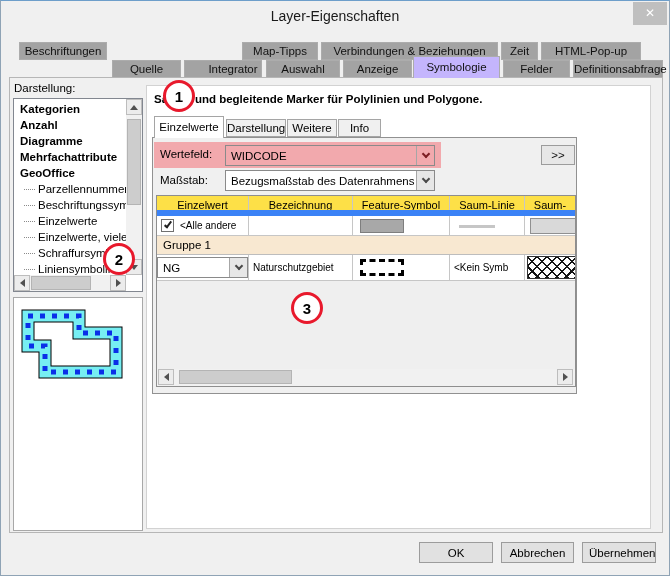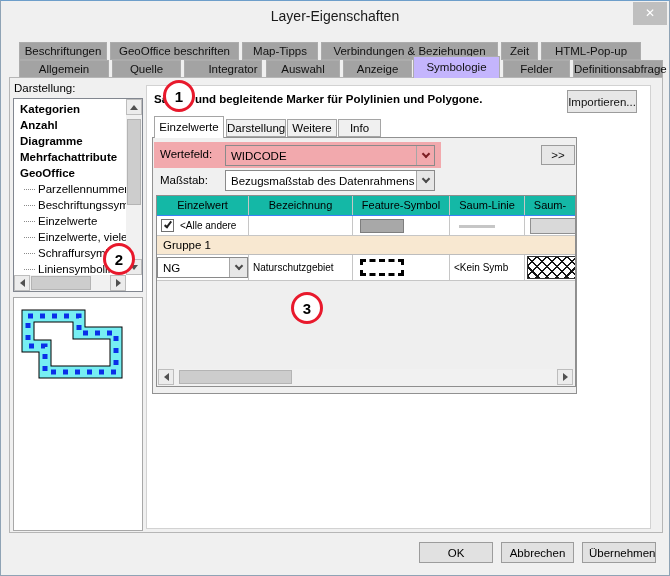--- a/index.html
+++ b/index.html
@@ -44,21 +44,21 @@
   .combo .cval{flex:1;padding-left:5px;white-space:nowrap;overflow:hidden;}
   .combo .cbtn{width:18px;height:100%;display:flex;align-items:center;justify-content:center;border-left:1px solid #a6a6a6;background:transparent;}
   .chv{display:inline-block;width:6px;height:6px;border-right:2px solid #4a4a4a;border-bottom:2px solid #4a4a4a;transform:rotate(45deg);margin-top:-3px;}
   .chv.red{border-color:#7c1f24;}
   .expand-btn{position:absolute;left:388px;top:7px;width:34px;height:20px;}
   
   .vtable{position:absolute;left:3px;top:57px;width:420px;height:192px;background:#efefef;border:1px solid #8e8e8e;overflow:hidden;}
   .trow{display:flex;width:100%;}
   .tc{border-right:1px solid #c6c6c6;overflow:hidden;position:relative;}
   .c1{width:92px;}.c2{width:104px;}.c3{width:97px;}.c4{width:75px;}.c5{flex:1;border-right:none;}
-  .thead{height:20px;background:#14b8a6;border-bottom:1px solid #3b82f6;}
+  .thead{height:20px;background:#fde047;border-bottom:6px solid #3b82f6;}
   .thead .tc{font-size:11px;text-align:center;line-height:19px;}
   .r1{height:20px;background:#fff;border-bottom:1px solid #c6c6c6;}
   .rg{height:19px;background:#f8e8d1;border-bottom:1px solid #bdbdbd;font-size:11.5px;line-height:18px;padding-left:6px;}
   .r3{height:26px;background:#fff;border-bottom:1px solid #c6c6c6;}
   .cell-txt{font-size:10px;line-height:19px;padding-left:4px;white-space:nowrap;}
   .r3 .cell-txt{line-height:25px;}
   .cbx{width:13px;height:13px;border:1px solid #707070;background:#fff;margin:3px 2px 0 4px;display:flex;align-items:flex-start;justify-content:center;}
   .ck{width:4px;height:8px;border-right:2px solid #222;border-bottom:2px solid #222;transform:rotate(38deg);margin-top:0px;}
   .sw-gray{position:absolute;left:7px;top:3px;width:44px;height:14px;background:#a8a8a8;border:1px solid #7e7e7e;}
   .sw-line{position:absolute;left:9px;top:9px;width:36px;height:3px;background:#c6c6c6;}
@@ -77,27 +77,25 @@
 <body>
 
 <div class="dialog">
 
   <div class="titlebar">
     <span>Layer-Eigenschaften</span>
   </div>
   <button class="closebtn"><span>✕</span></button>
 
   <div class="tab" style="left:18px;top:41px;width:88px;">Beschriftungen</div>
-  <div class="tab" style="left:109px;top:41px;width:129px;">GeoOffice beschriften</div>
   <div class="tab" style="left:241px;top:41px;width:76px;">Map-Tipps</div>
   <div class="tab" style="left:320px;top:41px;width:177px;">Verbindungen &amp; Beziehungen</div>
   <div class="tab" style="left:500px;top:41px;width:37px;">Zeit</div>
   <div class="tab" style="left:540px;top:41px;width:100px;">HTML-Pop-up</div>
 
-  <div class="tab" style="left:18px;top:59px;width:90px;">Allgemein</div>
   <div class="tab" style="left:111px;top:59px;width:69px;">Quelle</div>
   <div class="tab" style="left:183px;top:59px;width:78px;padding-left:20px;">Integrator</div>
   <div class="tab" style="left:265px;top:59px;width:74px;">Auswahl</div>
   <div class="tab" style="left:342px;top:59px;width:69px;">Anzeige</div>
   <div class="tab active" style="left:412px;top:55px;width:87px;">Symbologie</div>
   <div class="tab" style="left:502px;top:59px;width:67px;">Felder</div>
   <div class="tab" style="left:572px;top:59px;width:90px;">Definitionsabfrage</div>
 
   <div class="tabpage"></div>
 
@@ -161,21 +159,20 @@
   <div class="preview">
     <svg width="120" height="80" style="position:absolute;left:4px;top:8px;">
       <polygon points="10,10 61,10 61,27 98,27 98,66 27,66 27,40 10,40" fill="#ffffff" stroke="#000000" stroke-width="13"></polygon>
       <polygon points="10,10 61,10 61,27 98,27 98,66 27,66 27,40 10,40" fill="none" stroke="#76eef2" stroke-width="11"></polygon>
       <polygon points="10,10 61,10 61,27 98,27 98,66 27,66 27,40 10,40" fill="none" stroke="#0a2fe8" stroke-width="5" stroke-dasharray="5 7"></polygon>
     </svg>
   </div>
 
   <div class="whitepanel">
     <div class="main-header">Säume und begleitende Marker für Polylinien und Polygone.</div>
-    <button class="btn import-btn">Importieren...</button>
 
     <div class="tabctrl">
       <div class="itab active" style="left:2px;width:70px;">Einzelwerte</div>
       <div class="itab" style="left:74px;width:60px;">Darstellung</div>
       <div class="itab" style="left:135px;width:50px;">Weitere</div>
       <div class="itab" style="left:186px;width:43px;">Info</div>
 
       <div class="ibody">
 
         <div class="pinkrow"></div>

